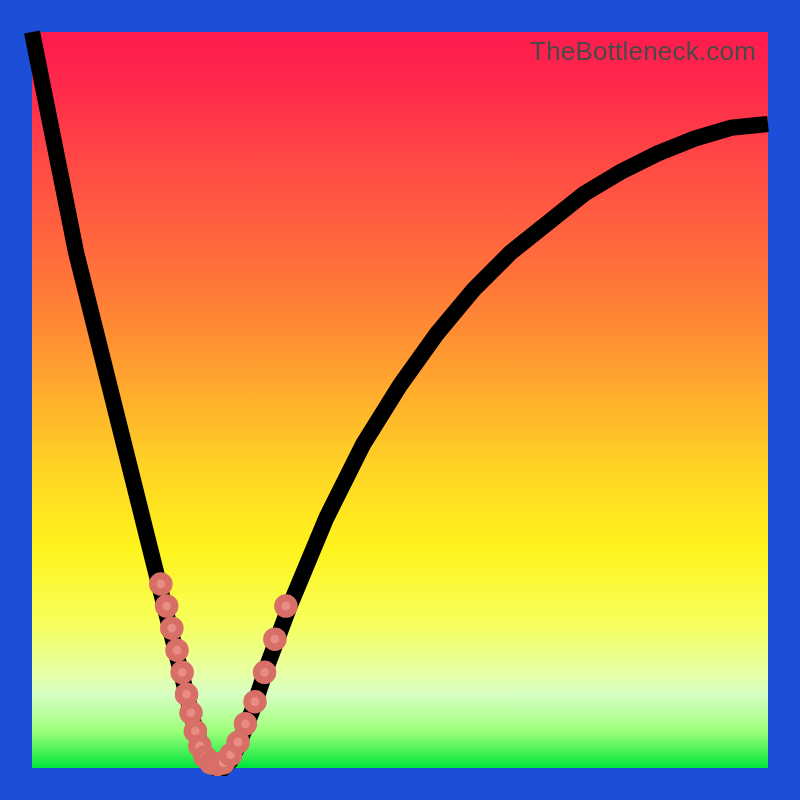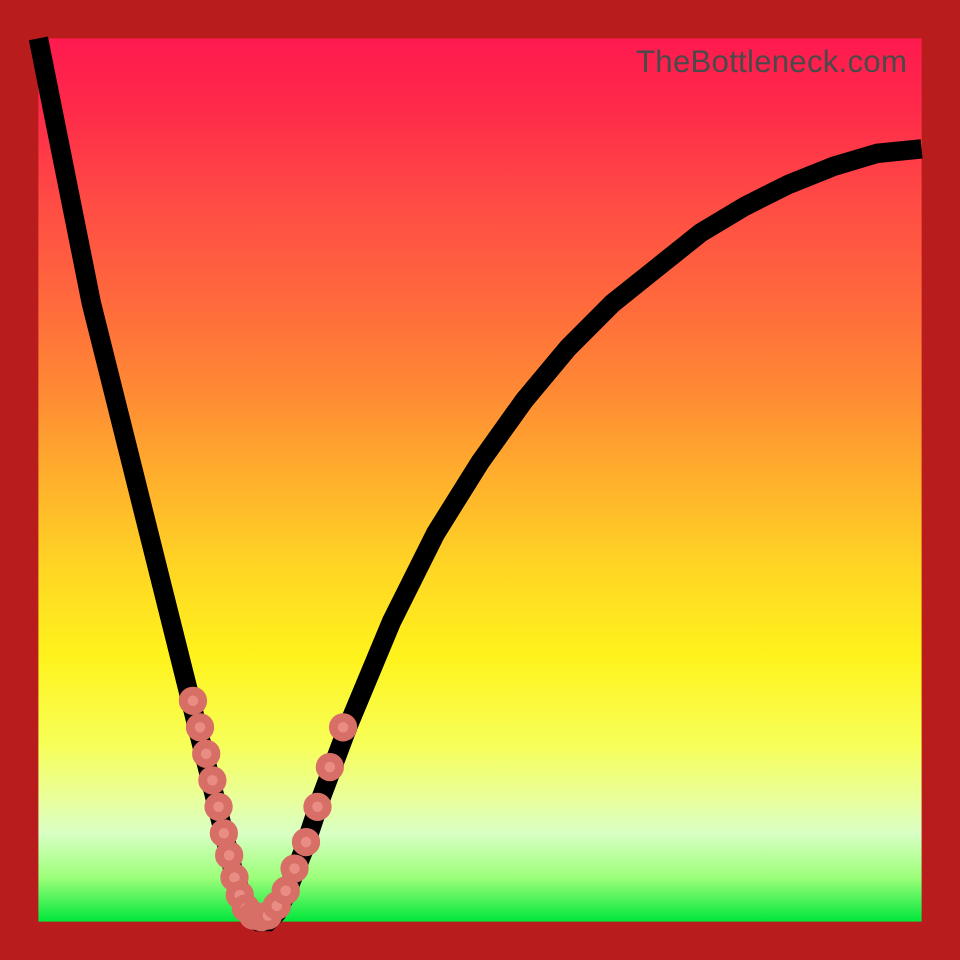--- a/index.html
+++ b/index.html
@@ -10,21 +10,21 @@
     overflow: hidden;
     background: #000;
     font-family: Arial, Helvetica, sans-serif;
   }
   .frame {
     position: absolute;
     left: 0;
     top: 0;
     width: 800px;
     height: 800px;
-    background: #b91c1c;
+    background: #1d4ed8;
   }
   .plot-area {
     position: absolute;
     left: 32px;
     top: 32px;
     width: 736px;
     height: 736px;
     
     background: linear-gradient(
       to bottom,

